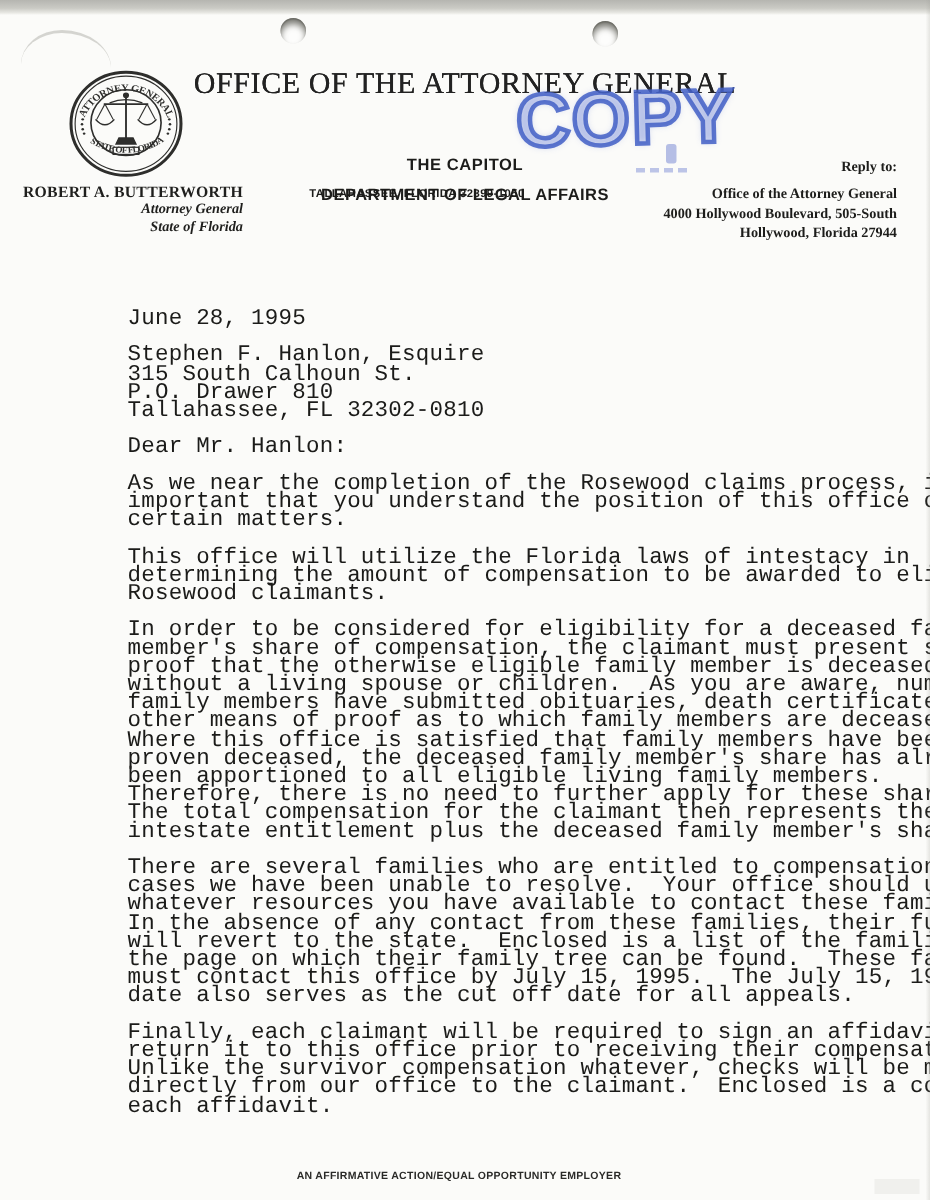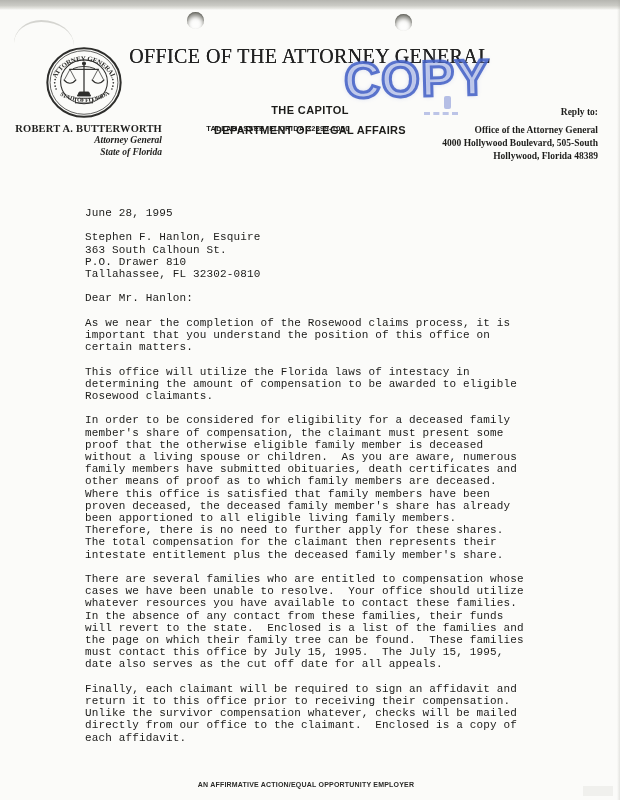--- a/index.html
+++ b/index.html
@@ -48,21 +48,21 @@
   .stamp-dot{position:absolute;left:444px;top:96px;width:7px;height:13px;background:rgba(95,115,205,.45);border-radius:2px;}
 
   
   .reply{position:absolute;left:428px;top:107px;width:170px;text-align:right;color:#1d1d1b;}
   .reply .label{font-size:9.5px;font-weight:bold;}
   .reply .lines{margin-top:7px;font-size:9.5px;font-weight:bold;line-height:12.8px;white-space:nowrap;}
 
   
   .letter{position:absolute;left:85px;top:207px;width:500px;color:#1b1b19;}
   .letter pre{margin:0 0 12.2px 0;font-family:"Liberation Mono","DejaVu Sans Mono",monospace;
-    font-size:11px;line-height:12.2px;letter-spacing:.15px;white-space:pre;}
+    font-size:15px;line-height:12.2px;letter-spacing:.15px;white-space:pre;}
 
   
   .footer{position:absolute;left:0;top:781px;width:612px;text-align:center;
     font-family:"Liberation Sans",sans-serif;font-weight:bold;font-size:7px;
     letter-spacing:.2px;color:#2a2a28;}
 </style>
 </head>
 <body>
 
 <div class="page">
@@ -125,28 +125,28 @@
 
   <div class="copy-stamp">COPY</div>
   <div class="stamp-residue"></div>
   <div class="stamp-dot"></div>
 
   <div class="reply">
     <div class="label">Reply to:</div>
     <div class="lines">
       <div>Office of the Attorney General</div>
       <div>4000 Hollywood Boulevard, 505-South</div>
-      <div>Hollywood, Florida 48389</div>
+      <div>Hollywood, Florida 27944</div>
     </div>
   </div>
 
   <div class="letter">
     <pre>June 28, 1995</pre>
     <pre>Stephen F. Hanlon, Esquire
-363 South Calhoun St.
+315 South Calhoun St.
 P.O. Drawer 810
 Tallahassee, FL 32302-0810</pre>
     <pre>Dear Mr. Hanlon:</pre>
     <pre>As we near the completion of the Rosewood claims process, it is
 important that you understand the position of this office on
 certain matters.</pre>
     <pre>This office will utilize the Florida laws of intestacy in
 determining the amount of compensation to be awarded to eligible
 Rosewood claimants.</pre>
     <pre>In order to be considered for eligibility for a deceased family

